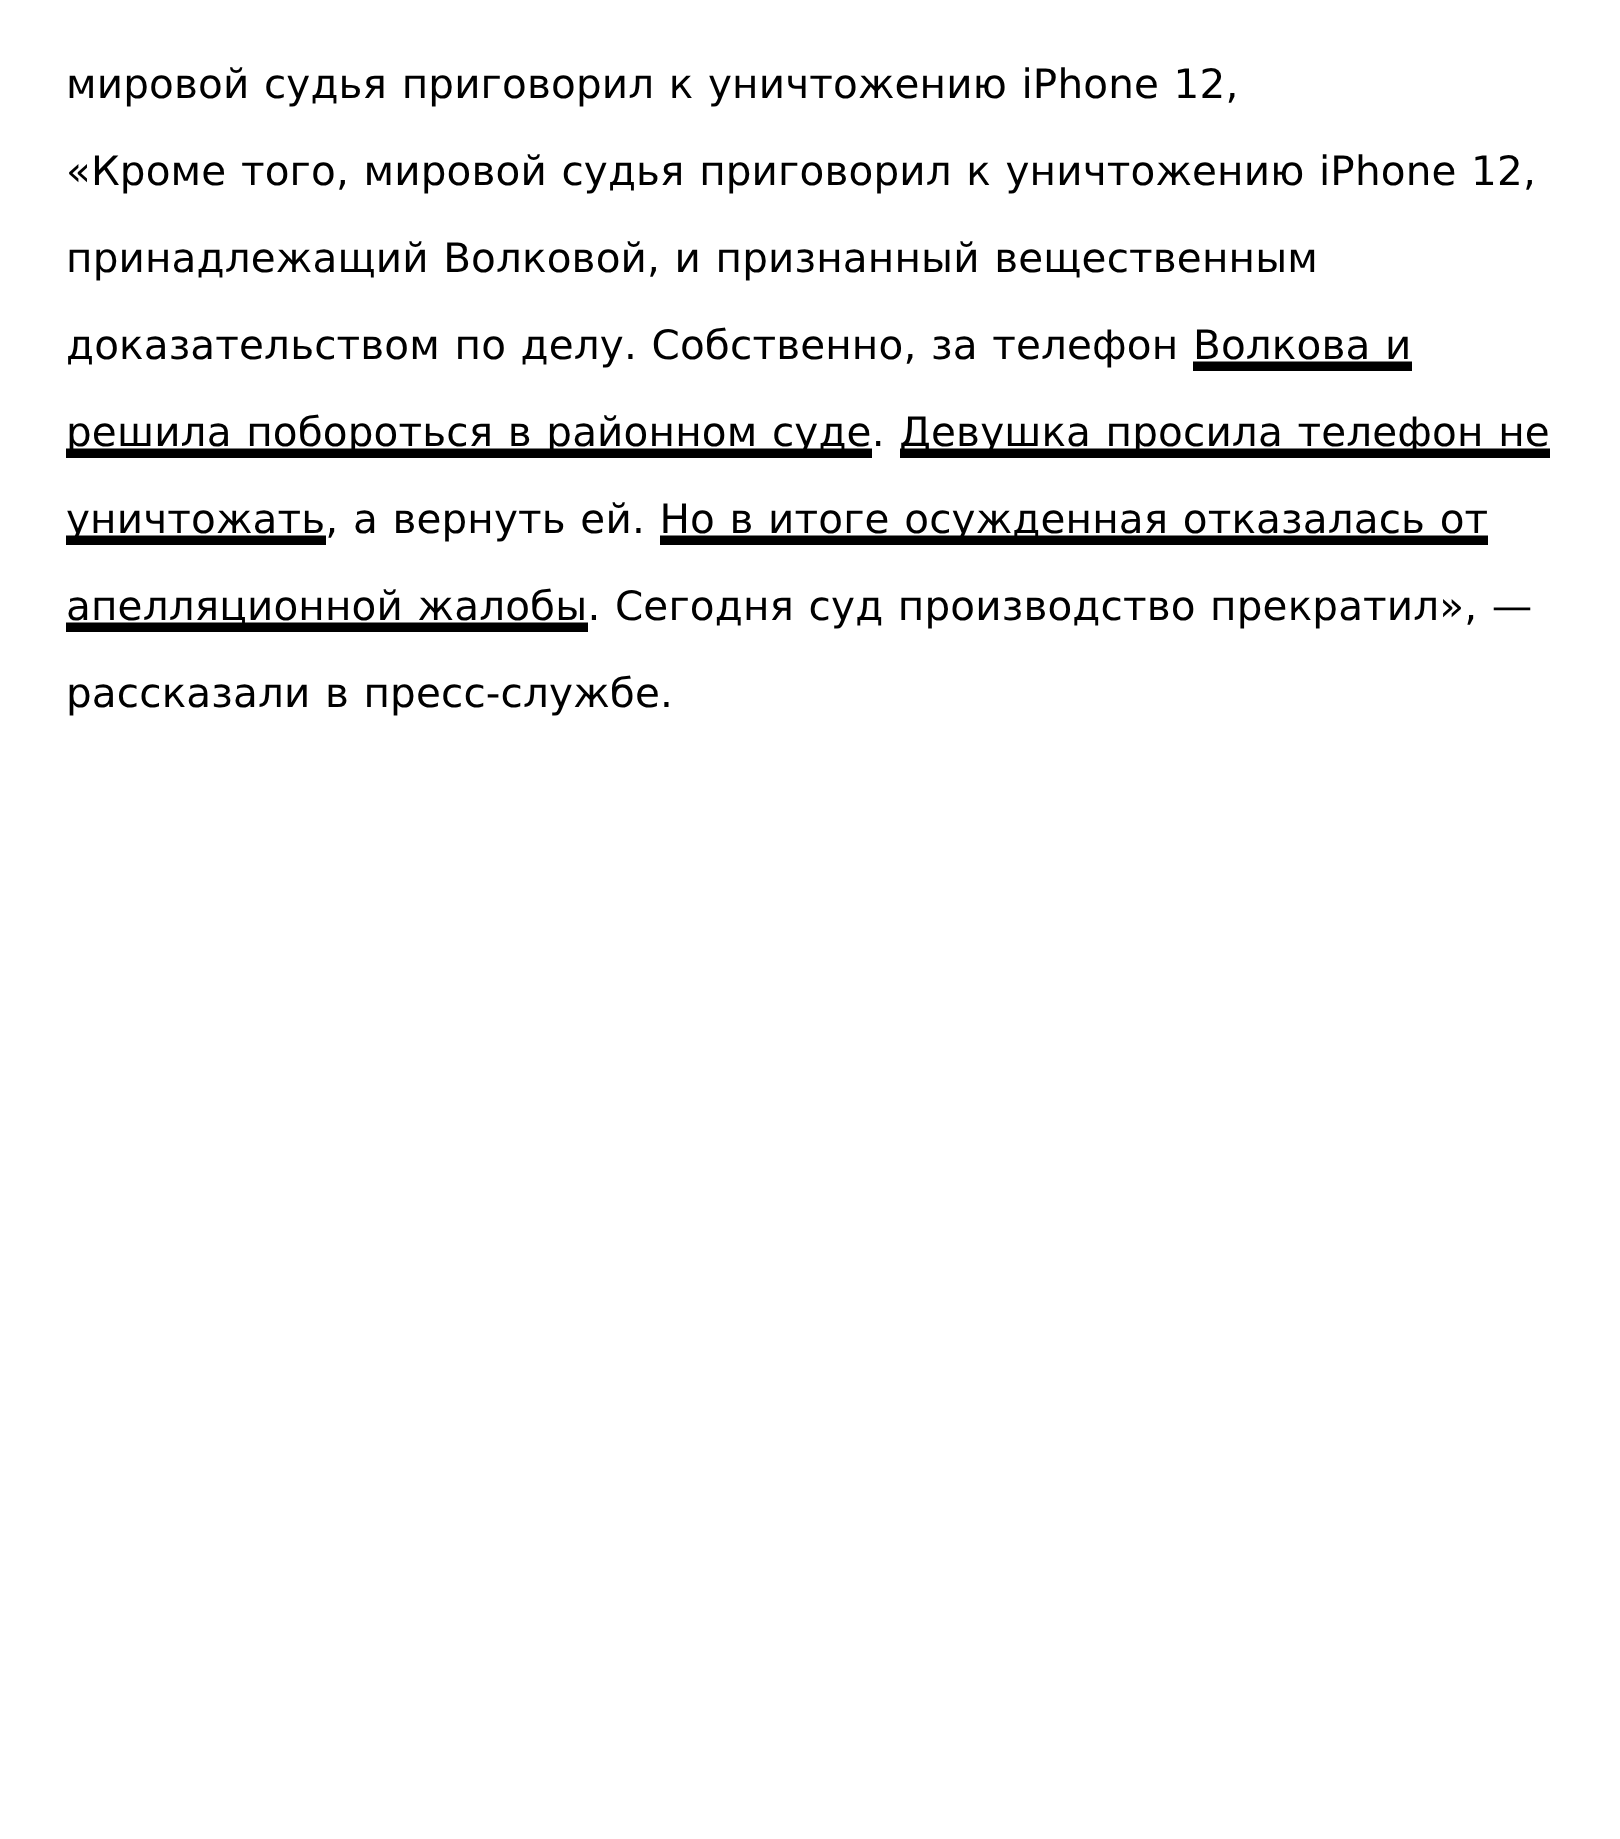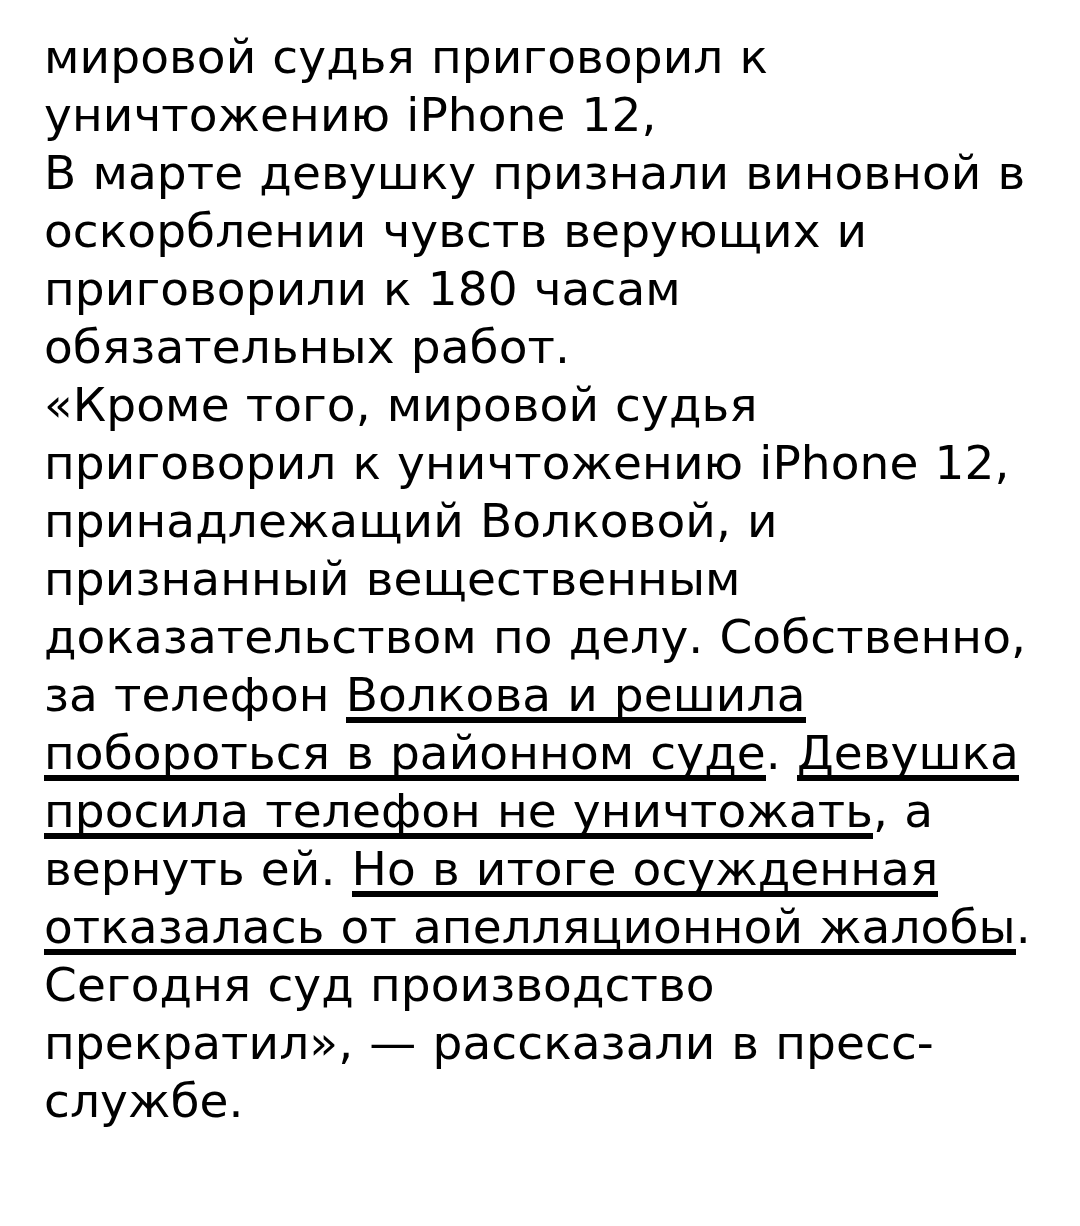--- a/index.html
+++ b/index.html
@@ -13,42 +13,39 @@
     font-family: "DejaVu Sans", sans-serif;
     color: #000000;
     overflow: hidden;
   }
   .article {
     padding: 28px 44px 0 44px;
     box-sizing: border-box;
     width: 1080px;
   }
   .para {
-    font-size: 47px;
+    font-size: 27px;
     line-height: 58px;
     letter-spacing: 0.1px;
     margin: 0;
     word-spacing: 1px;
   }
   .u-thick {
     box-shadow: inset 0 -7px 0 -1px #000000;
     padding-bottom: 1px;
   }
 </style>
 </head>
 <body>
 
 <div class="article">
 
   <p class="para">
     <span>мировой судья приговорил к уничтожению iPhone 12,</span>
   </p>
 
 
-  <p class="para">
-    <span>В марте девушку признали виновной в оскорблении чувств верующих и приговорили к 180 часам обязательных работ.</span>
-  </p>
 
   <p class="para">
     <span>«Кроме того, мировой судья приговорил к уничтожению iPhone 12, принадлежащий Волковой, и признанный вещественным доказательством по делу. Собственно, за телефон </span><span class="u-thick">Волкова и решила побороться в районном суде</span><span>. </span><span class="u-thick">Девушка просила телефон не уничтожать</span><span>, а вернуть ей. </span><span class="u-thick">Но в итоге осужденная отказалась от апелляционной жалобы</span><span>. Сегодня суд производство прекратил», — рассказали в пресс-службе.</span>
   </p>
 
 </div>
 
 </body></html>

